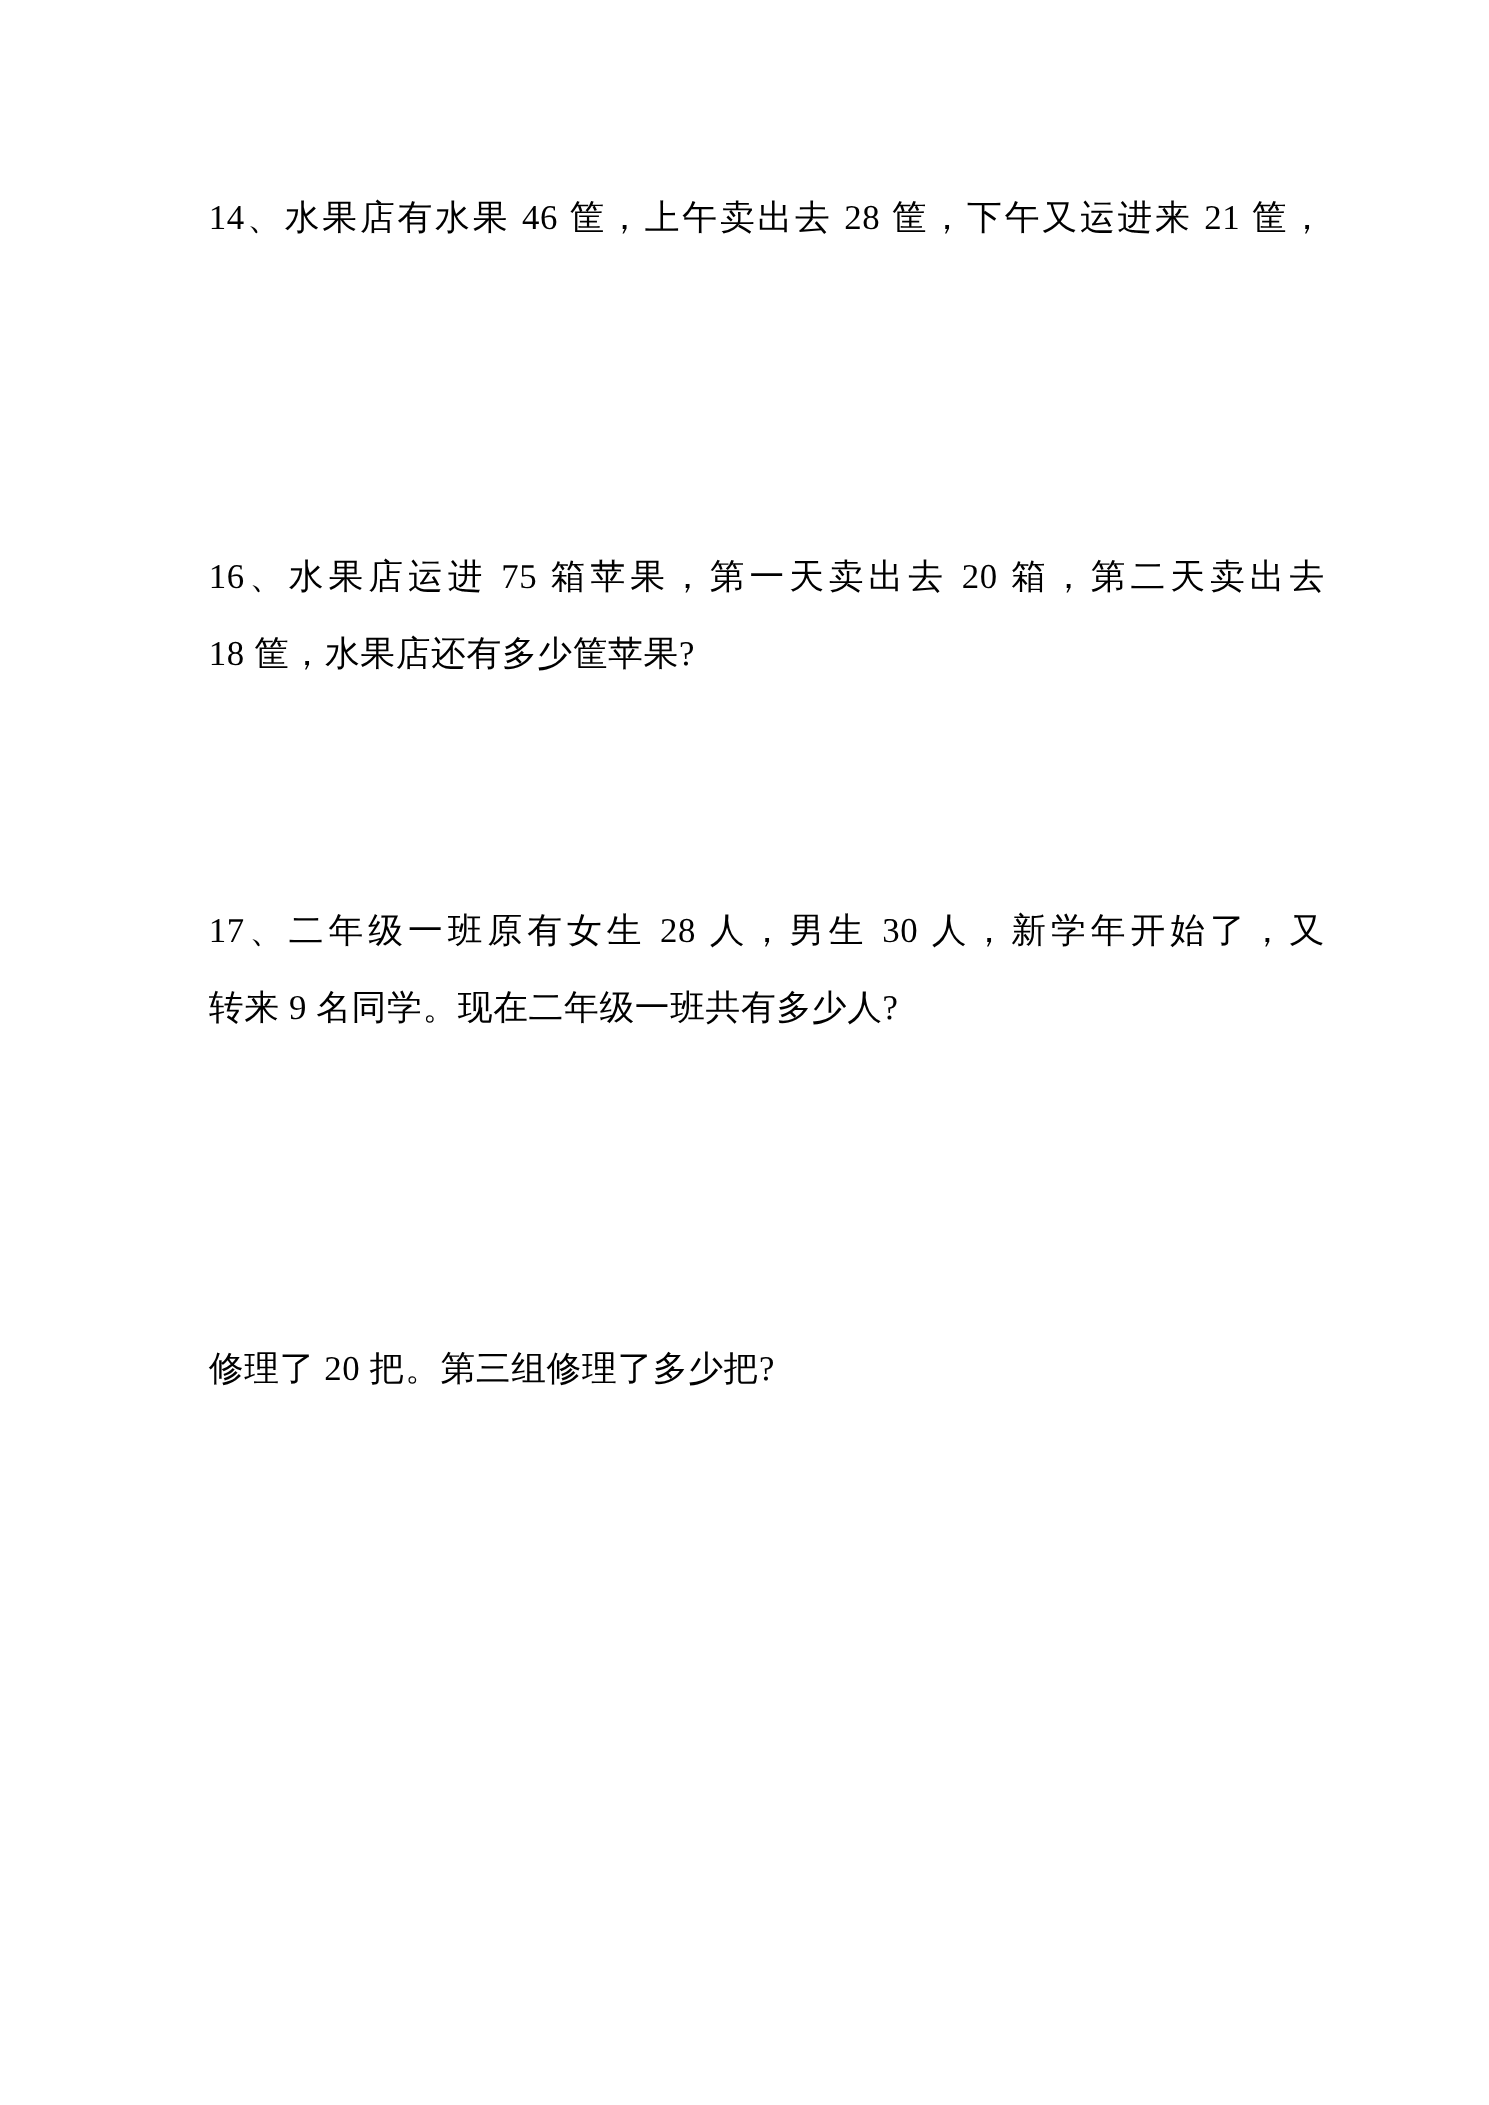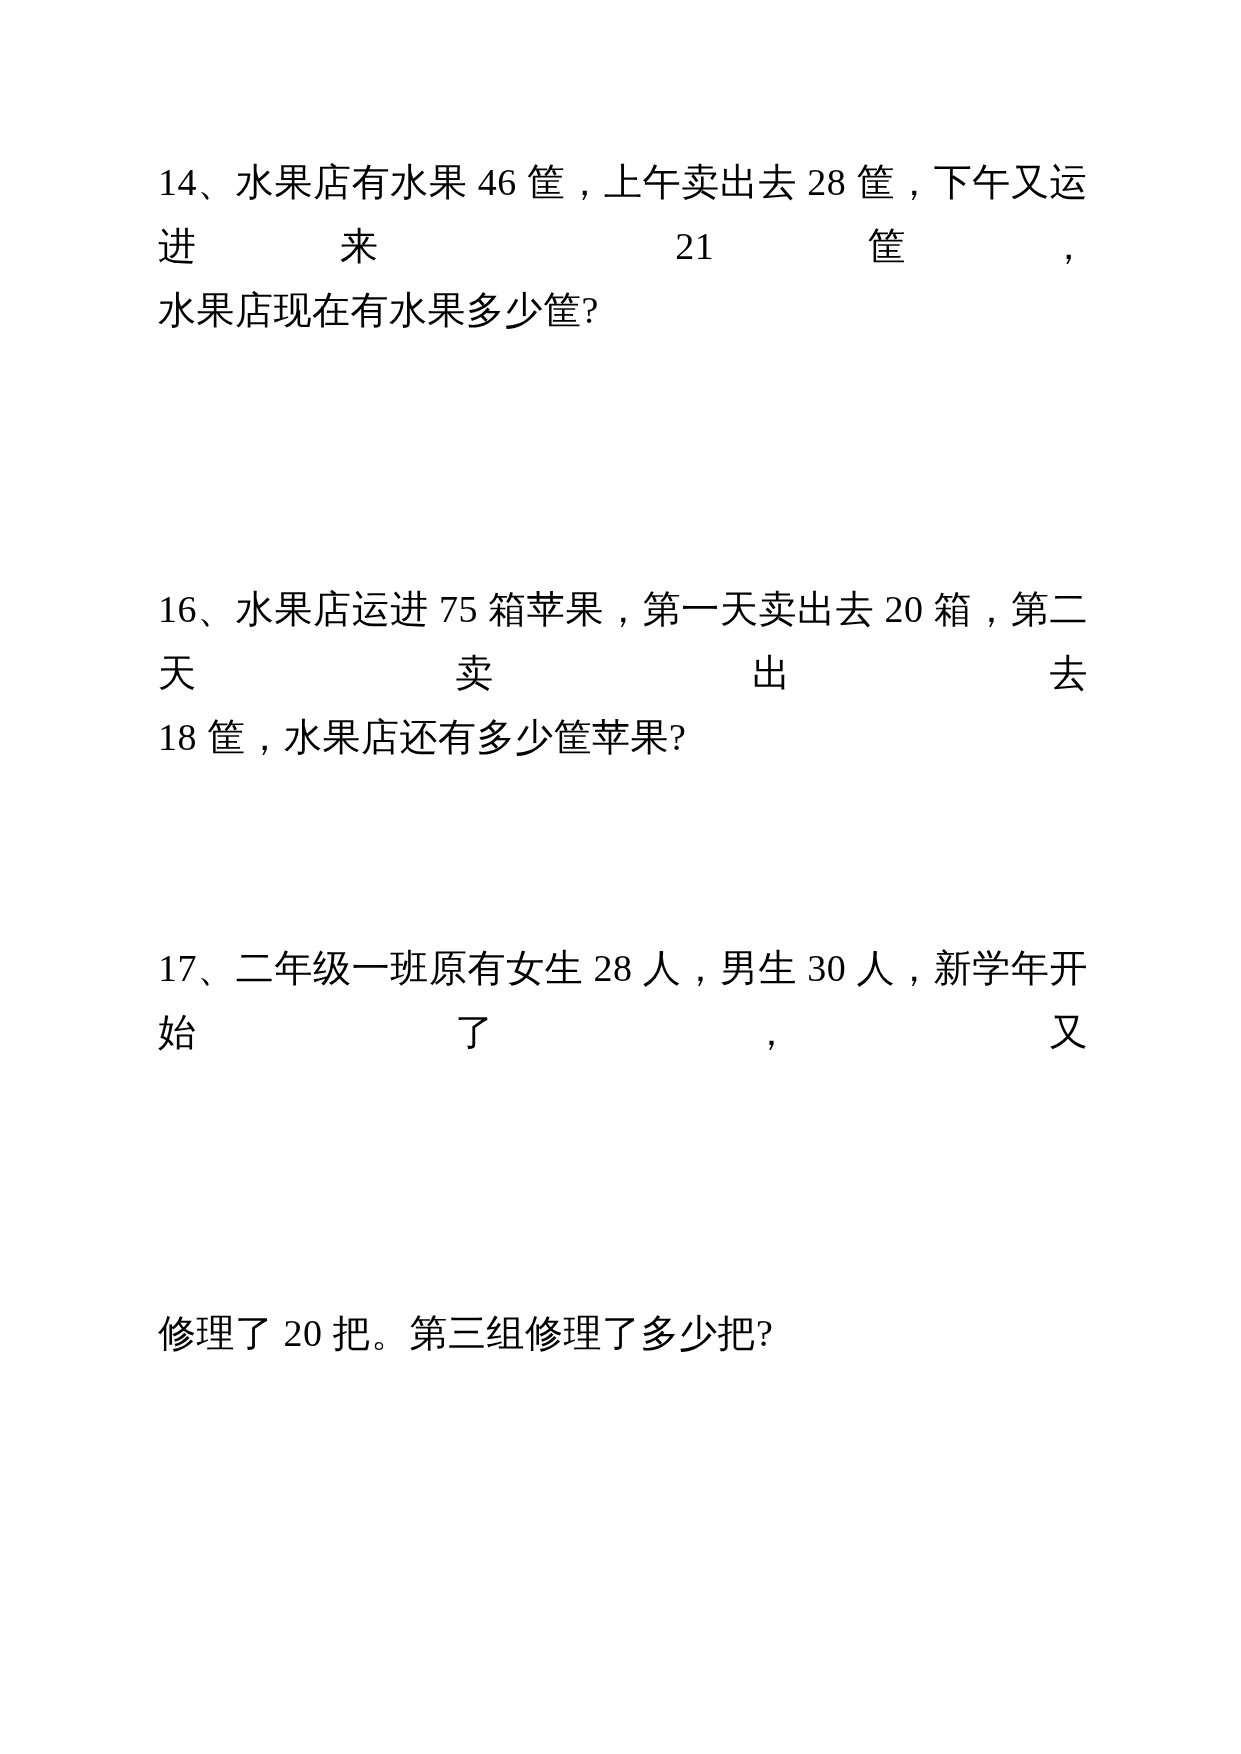--- a/index.html
+++ b/index.html
@@ -16,24 +16,25 @@
     overflow: hidden;
   }
   .page {
     box-sizing: border-box;
     width: 1241px;
     height: 1754px;
     padding: 150px 153px 40px 158px;
     background: #ffffff;
   }
   .problem {
-    font-size: 38px;
+    font-size: 29px;
     line-height: 64px;
     letter-spacing: 0.5px;
     width: 930px;
+    margin-left: 16px;
   }
   .problem .line-first {
     text-align: justify;
     text-align-last: justify;
     white-space: normal;
   }
   .problem .line-rest {
     text-align: left;
     text-align-last: left;
   }
@@ -42,30 +43,30 @@
   .gap-c { margin-bottom: 167px; }
   .gap-d { margin-bottom: 237px; }
 </style>
 </head>
 <body>
 
 <div class="page">
 
   <div class="problem gap-a">
     <div class="line-first">14、水果店有水果 46 筐，上午卖出去 28 筐，下午又运进来 21 筐，</div>
-    <div class="line-rest">水果店现在有水果多少筐?</div>
   </div>
 
 
   <div class="problem gap-c">
     <div class="line-first">16、水果店运进 75 箱苹果，第一天卖出去 20 箱，第二天卖出去</div>
     <div class="line-rest">18 筐，水果店还有多少筐苹果?</div>
   </div>
 
   <div class="problem gap-d">
     <div class="line-first">17、二年级一班原有女生 28 人，男生 30 人，新学年开始了，又</div>
+    <div class="line-rest">转来 9 名同学。现在二年级一班共有多少人?</div>
   </div>
 
   <div class="problem">
     <div class="line-rest">修理了 20 把。第三组修理了多少把?</div>
   </div>
 
 </div>
 
 </body></html>

